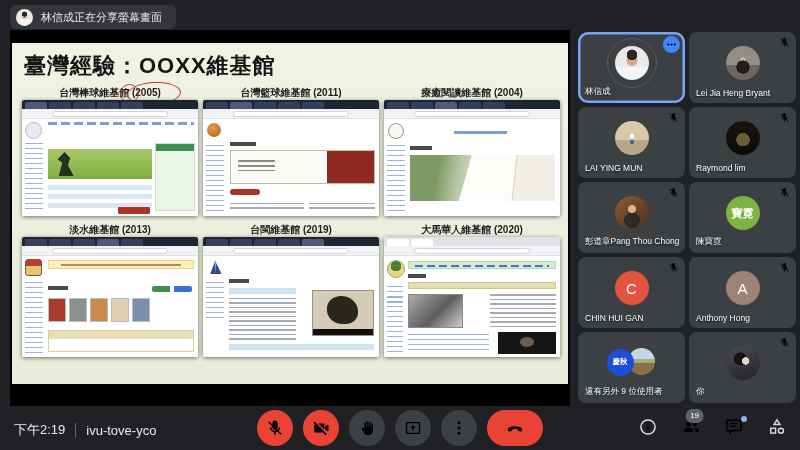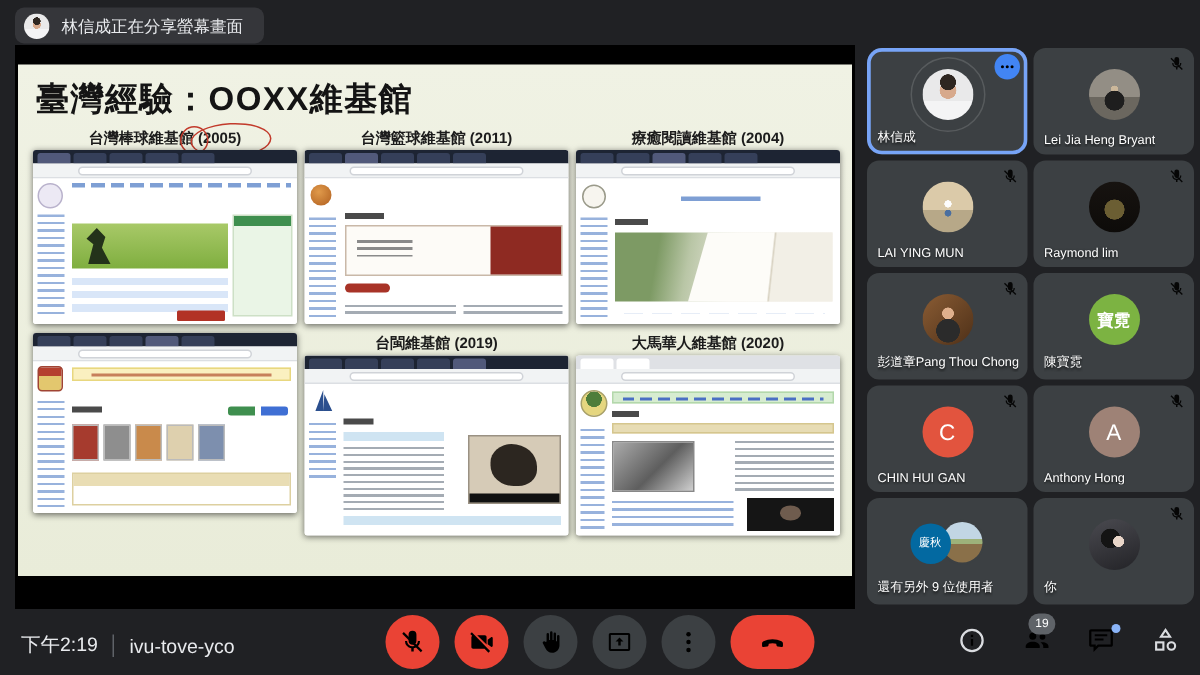--- a/index.html
+++ b/index.html
@@ -121,21 +121,21 @@
          border:1px solid rgba(255,255,255,.14);}
   .letter{display:flex;align-items:center;justify-content:center;color:#fff;font-size:15px;}
   .letter.cjk{font-size:11px;font-weight:700;}
   .green{background:#7cb342;} .orange{background:#e2543e;} .brown{background:#9e8276;}
   .mic-ind{position:absolute;top:5px;right:6px;width:11px;height:11px;color:#dadce0;opacity:.9;}
   .menu-btn{position:absolute;top:4px;right:5px;width:17px;height:17px;border:none;border-radius:50%;background:#4285f4;
         color:#fff;padding:0;display:flex;align-items:center;justify-content:center;cursor:pointer;}
   .menu-btn svg{width:11px;height:11px;}
   .dual{position:absolute;left:50%;top:42%;transform:translate(-50%,-50%);width:50px;height:28px;}
   .mini{position:absolute;width:27px;height:27px;border-radius:50%;}
-  .mini.bluec{left:0;top:1px;background:#0369a1;color:#fff;font-size:7.5px;font-weight:400;display:flex;align-items:center;justify-content:center;z-index:1;}
+  .mini.bluec{left:0;top:1px;background:#1d4ed8;color:#fff;font-size:7.5px;font-weight:700;display:flex;align-items:center;justify-content:center;z-index:1;}
   .mini.field{left:21px;top:0;background:linear-gradient(180deg,#c2d6e4 0 42%,#9db27a 42% 55%,#8a7049 55%);box-shadow:0 0 0 1.5px #3c4043;}
 
   
   .a1{background:radial-gradient(circle at 50% 26%,#2e2620 0 17%,transparent 18%),
                  radial-gradient(circle at 50% 42%,#d7a98c 0 21%,transparent 22%),
                  linear-gradient(180deg,#e9e9ea 0 62%,#f4f4f5 62%);}
   .a2{background:radial-gradient(circle at 50% 62%,#1e1e1e 0 24%,transparent 25%),
                  radial-gradient(circle at 50% 40%,#cbb79a 0 9%,transparent 10%),
                  linear-gradient(180deg,#938e85 0 55%,#6b675f 55%);}
   .a3{background:radial-gradient(circle at 50% 44%,#fdfdfd 0 9%,transparent 10%),
@@ -308,20 +308,21 @@
               <div class="w3-head"></div>
               <div class="w3-banner"></div>
               <div class="w3-links"></div>
             </div>
           </div>
         </div>
       </div>
 
       <div class="srow srow2" style="margin-top:6px;">
         <div class="scell">
+          <div class="cap">淡水維基館 (2013)</div>
           <div class="shot">
             <div class="chrome">
                 <i></i>
                 <i></i>
                 <i></i>
                 <i class="on"></i>
                 <i></i>
               </div>
             <div class="urlrow">
                 <b></b>

